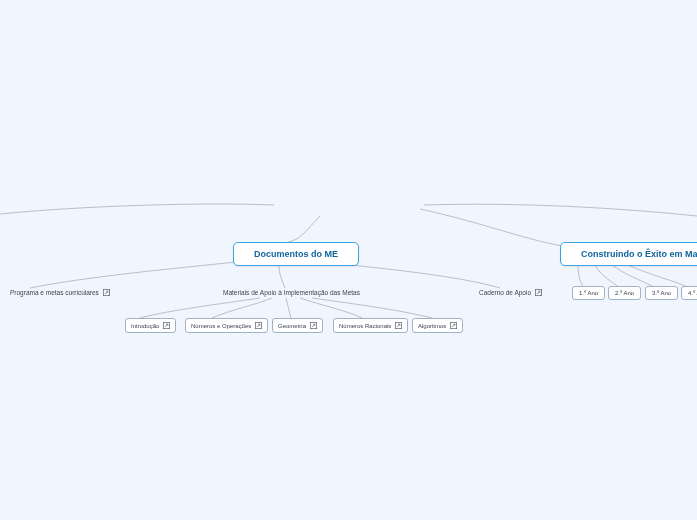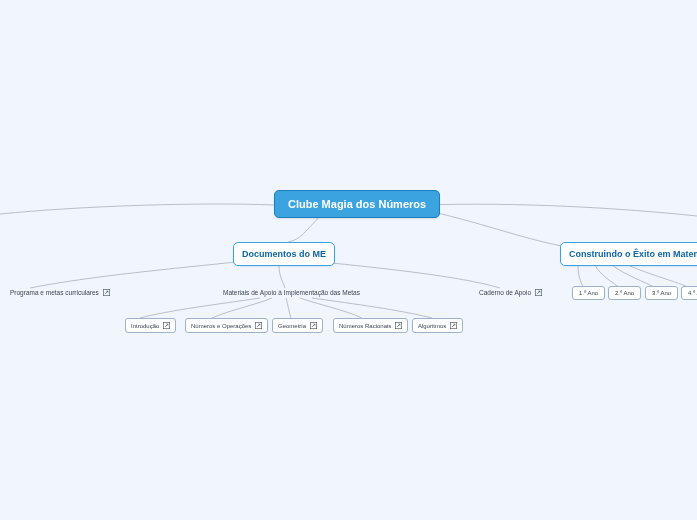--- a/index.html
+++ b/index.html
@@ -47,21 +47,21 @@
     box-shadow: 0 1px 2px rgba(0,0,0,0.10);
   }
   
   .node-l1 {
     background: #ffffff;
     border: 1px solid #3ba3e0;
     border-radius: 5px;
     color: #11659e;
     font-size: 9px;
     font-weight: bold;
-    padding: 6px 8px;
+    padding: 6px 20px;
     box-shadow: 0 1px 2px rgba(0,0,0,0.07);
   }
   
   .node-plain {
     background: transparent;
     border: none;
     color: #3b4352;
     font-size: 6.5px;
     padding: 2px 2px;
   }
@@ -118,23 +118,20 @@
     <path d="M 286 298 C 288 305, 289 312, 291 318" stroke="#b9bfc8" stroke-width="1" fill="none"></path>
     <path d="M 300 298 C 320 305, 345 310, 362 318" stroke="#b9bfc8" stroke-width="1" fill="none"></path>
     <path d="M 312 298 C 355 304, 400 310, 432 318" stroke="#b9bfc8" stroke-width="1" fill="none"></path>
 
     <path d="M 578 265 C 578 275, 580 282, 584 288" stroke="#b9bfc8" stroke-width="1" fill="none"></path>
     <path d="M 595 265 C 600 275, 612 282, 620 288" stroke="#b9bfc8" stroke-width="1" fill="none"></path>
     <path d="M 612 265 C 625 275, 645 282, 656 288" stroke="#b9bfc8" stroke-width="1" fill="none"></path>
     <path d="M 628 265 C 650 275, 678 282, 690 288" stroke="#b9bfc8" stroke-width="1" fill="none"></path>
   </svg>
 
-  <div class="node node-root" style="left:274px; top:190px;">
-    <span class="label-txt">Clube Magia dos Números</span>
-  </div>
 
   <div class="node node-l1" style="left:233px; top:242px;">
     <span class="label-txt">Documentos do ME</span>
   </div>
 
   <div class="node node-l1" style="left:560px; top:242px;">
     <span class="label-txt">Construindo o Êxito em Matemática</span>
   </div>
 
   <div class="node node-plain" style="left:8px; top:287px;">

